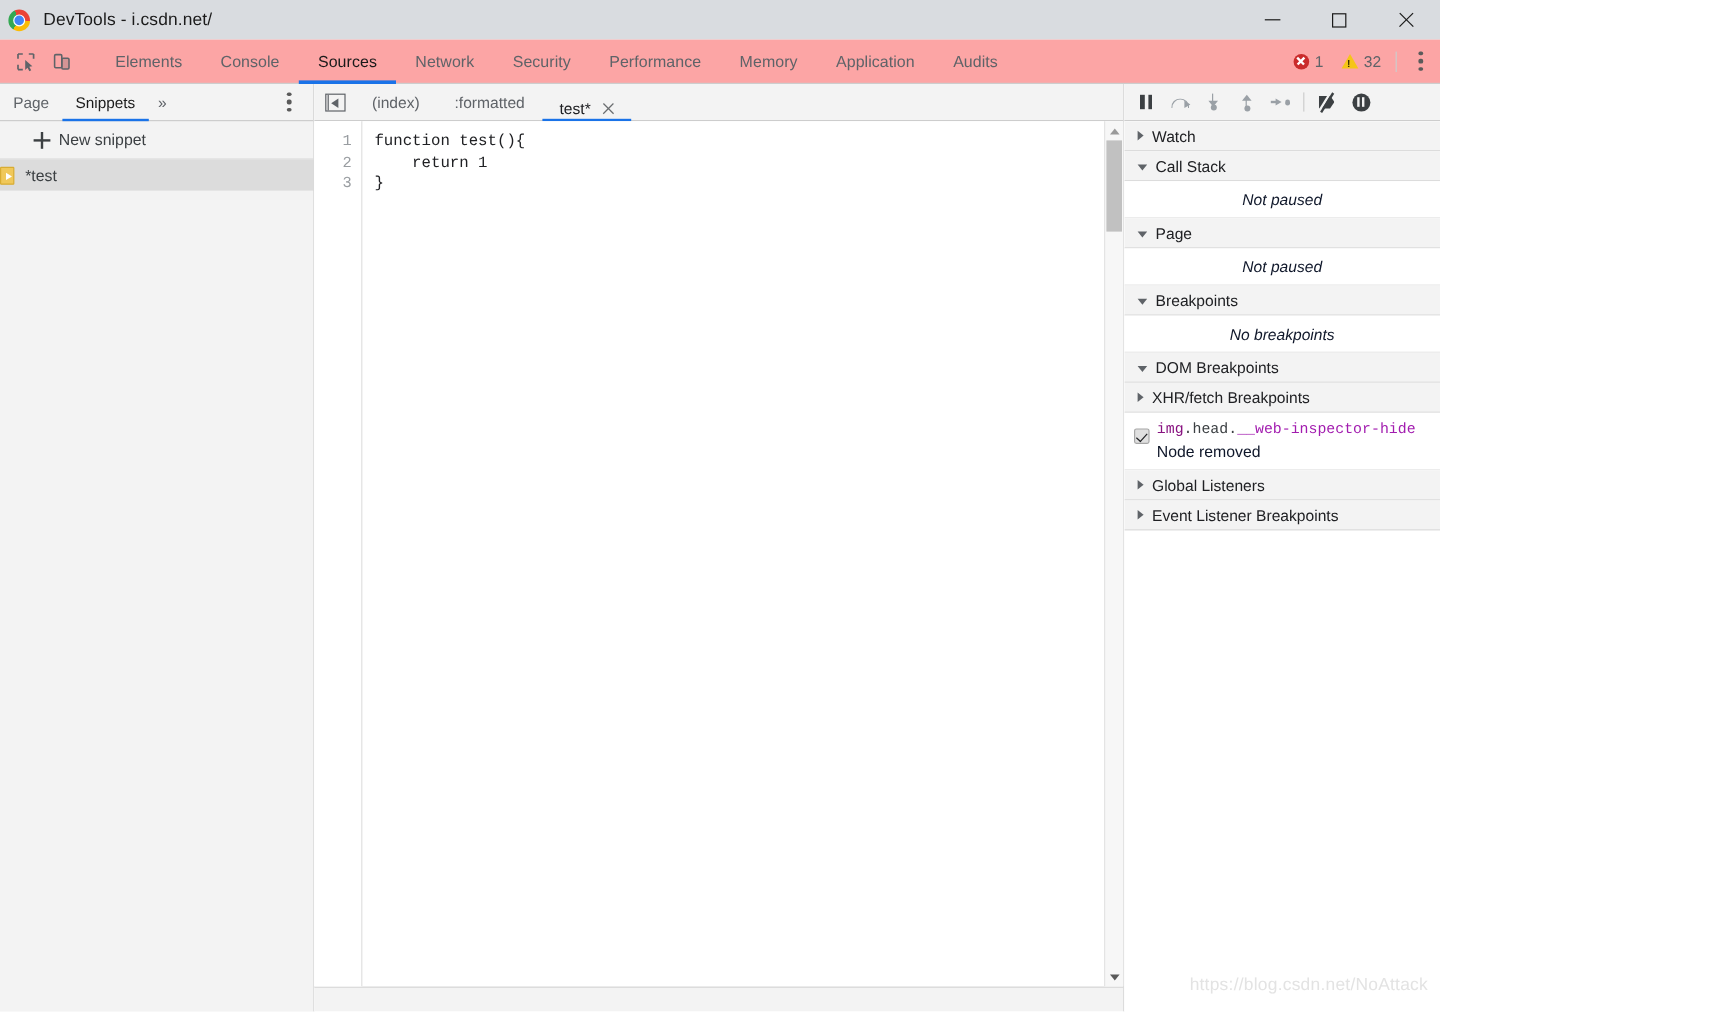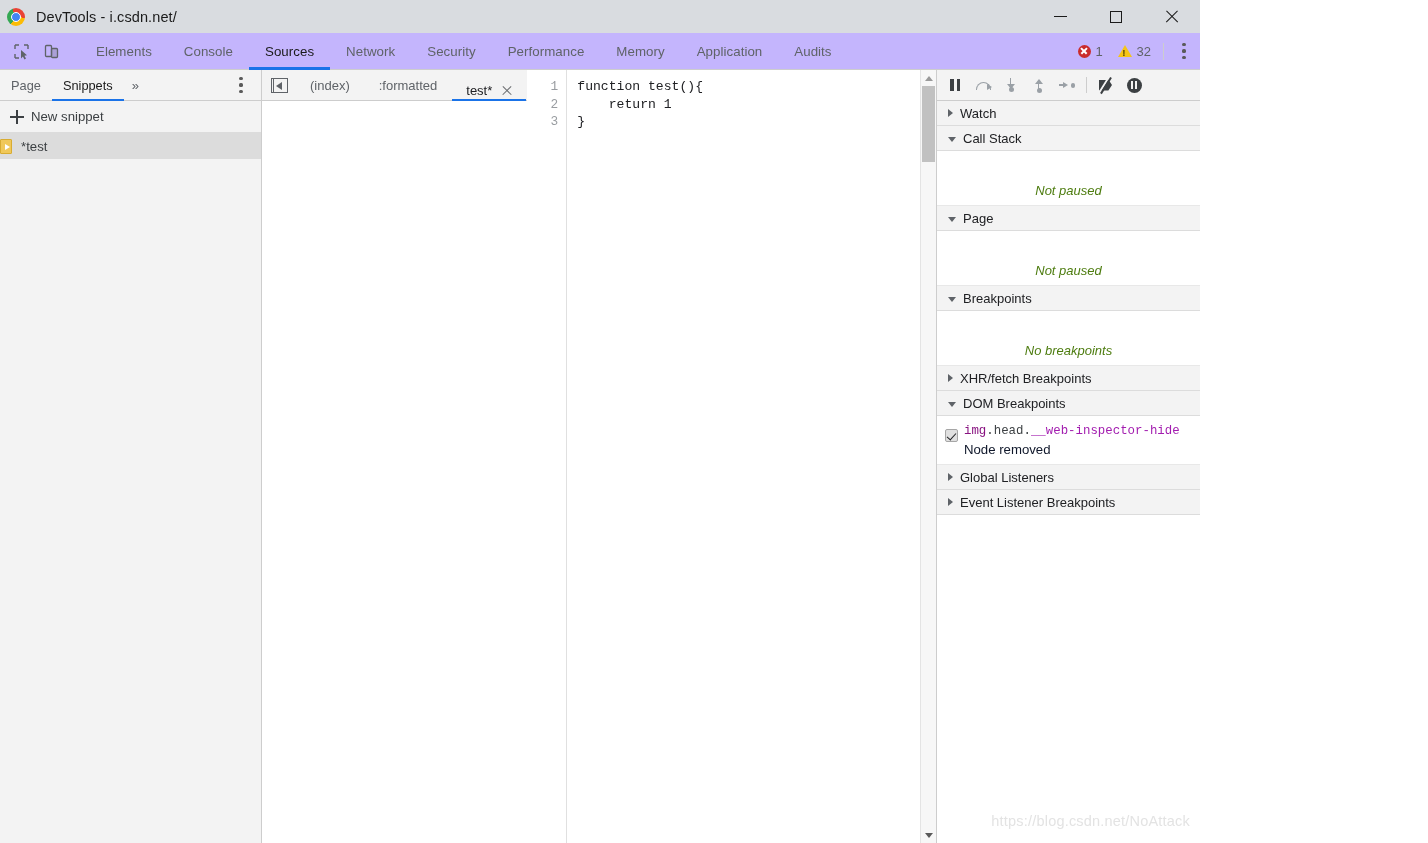--- a/index.html
+++ b/index.html
@@ -38,21 +38,21 @@
   .gl-max { width:12px; height:12px; border:1.3px solid #1b1b1b; }
   .gl-close { width:14px; height:14px; position:relative; }
   .gl-close:before, .gl-close:after {
     content:""; position:absolute; left:-1px; top:6px; width:16px; height:1.3px; background:#1b1b1b;
   }
   .gl-close:before { transform: rotate(45deg); }
   .gl-close:after  { transform: rotate(-45deg); }
 
   
   .devtools-toolbar {
-    height: 37px; min-height:37px; background:#c4b5fd;
+    height: 37px; min-height:37px; background:#fca5a5;
     border-bottom: 1px solid #cdcdcd;
     display:flex; align-items:stretch; position:relative;
   }
   .tool-icons { display:flex; align-items:center; padding-left: 6px; }
   .tool-icon-btn {
     width: 28px; height: 28px; display:flex; align-items:center; justify-content:center;
     margin: 0 1px; border-radius: 2px;
   }
   .vdiv { width:1px; background:#cdcdcd; margin: 9px 7px 9px 6px; }
   .main-tabs { display:flex; align-items:stretch; }
@@ -97,21 +97,21 @@
   }
   .ntab {
     display:flex; align-items:center; padding: 0 11px; font-size:12.8px; color:#5f6368; position:relative; white-space:nowrap;
   }
   .ntab.active { color:#1a1a1a; }
   .ntab.active:after { content:""; position:absolute; left:0; right:0; bottom:-1px; height:2.5px; background:#1a73e8; }
   .chev-more { display:flex; align-items:center; padding: 0 8px; color:#5f6368; font-size:13px; }
   .nav-kebab { margin-left:auto; display:flex; align-items:center; padding-right: 8px; }
   .nav-body { flex:1; background:#f3f3f3; display:flex; flex-direction:column; }
   .new-snippet {
-    height:32px; display:flex; align-items:center; padding-left:10px;
+    height:32px; display:flex; align-items:center; padding-left:28px;
     font-size:13.2px; color:#3c4043; border-bottom:1px solid #dcdcdc; background:#f3f3f3;
   }
   .plus {
     display:inline-block; width:13px; height:13px; position:relative; margin-right:8px;
   }
   .plus:before,.plus:after { content:""; position:absolute; background:#3c4043; }
   .plus:before { left:0; top:6px; width:14px; height:1.6px; }
   .plus:after  { top:0; left:6.2px; height:14px; width:1.6px; }
   .snippet-row {
     height:26px; display:flex; align-items:center; background:#dcdcdc; font-size:13.2px; color:#3c4043;
@@ -120,21 +120,21 @@
     width:12px; height:15px; background:#f0c85a; border:1px solid #d8ac32; border-radius:1px;
     margin-right:9px; position:relative;
   }
   .file-ico:before {
     content:""; position:absolute; left:3.5px; top:4px;
     border-left:5px solid #fff; border-top:3.5px solid transparent; border-bottom:3.5px solid transparent;
   }
   .nav-filler { flex:1; background:#f3f3f3; }
 
   
-  .editor-pane { flex:1; min-width:0; display:flex; flex-direction:row; background:#fff; border-right:1px solid #cdcdcd;}
+  .editor-pane { flex:1; min-width:0; display:flex; flex-direction:column; background:#fff; border-right:1px solid #cdcdcd;}
   .editor-tabbar {
     height:31px; min-height:31px; background:#f3f3f3; border-bottom:1px solid #cdcdcd;
     display:flex; align-items:stretch;
   }
   .collapse-btn { width:34px; display:flex; align-items:center; justify-content:center; }
   .collapse-glyph {
     width:17px;height:15px;border:1.4px solid #5f6368; display:flex; align-items:center; position:relative;
   }
   .collapse-glyph:before {
     content:""; position:absolute; left:4.5px; top:3.3px;
@@ -226,21 +226,21 @@
   .dbg-scroll { flex:1; overflow:hidden; background:#fff; }
   .sec-head {
     height:25px; display:flex; align-items:center; padding-left:11px;
     background:#f3f3f3; border-bottom:1px solid #dcdcdc; font-size:13px; color:#202124;
   }
   .tri { width:0;height:0;margin-right:7px; flex:none;}
   .tri.closed { border-left:5px solid #5f6368; border-top:4px solid transparent; border-bottom:4px solid transparent; }
   .tri.open   { border-top:5px solid #5f6368; border-left:4px solid transparent; border-right:4px solid transparent; margin-top:2px;}
   .sec-empty {
     height:31px; display:flex; align-items:center; justify-content:center;
-    font-size:13px; font-style:italic; color:#4d7c0f; background:#fff; border-bottom:1px solid #e8e8e8;margin-top:24px;
+    font-size:13px; font-style:italic; color:#0f172a; background:#fff; border-bottom:1px solid #e8e8e8;
   }
   .dom-bp-row {
     display:flex; align-items:flex-start; padding:4px 0 5px 8px; background:#fff;
     border-bottom:1px solid #e8e8e8; overflow:hidden;
   }
   .cbx {
     width:13px;height:13px;flex:none;margin-top:9px;margin-right:6px;
     background:#e0e0e0;border:1px solid #a6a6a6;border-radius:2px;position:relative;
   }
   .cbx:after{
@@ -465,27 +465,27 @@
         </div>
         <div class="sec-empty">Not paused</div>
 
         <div class="sec-head">
           <span class="tri open"></span>
           <span>Breakpoints</span>
         </div>
         <div class="sec-empty">No breakpoints</div>
 
         <div class="sec-head">
+          <span class="tri open"></span>
+          <span>DOM Breakpoints</span>
+        </div>
+
+        <div class="sec-head">
           <span class="tri closed"></span>
           <span>XHR/fetch Breakpoints</span>
-        </div>
-
-        <div class="sec-head">
-          <span class="tri open"></span>
-          <span>DOM Breakpoints</span>
         </div>
         <div class="dom-bp-row">
           <span class="cbx"></span>
           <span class="dom-bp-txt">
             <span class="sel-line"><span class="sel-tag">img</span><span class="sel-dot">.</span><span class="sel-dot">head</span><span class="sel-dot">.</span><span class="sel-cls">__web-inspector-hide</span></span>
             <span class="bp-type" style="display:block">Node removed</span>
           </span>
         </div>
 
         <div class="sec-head">

